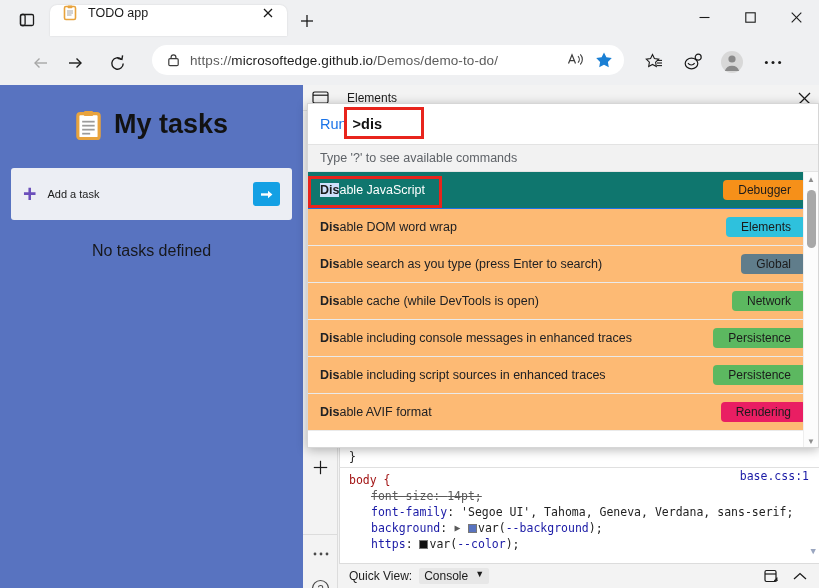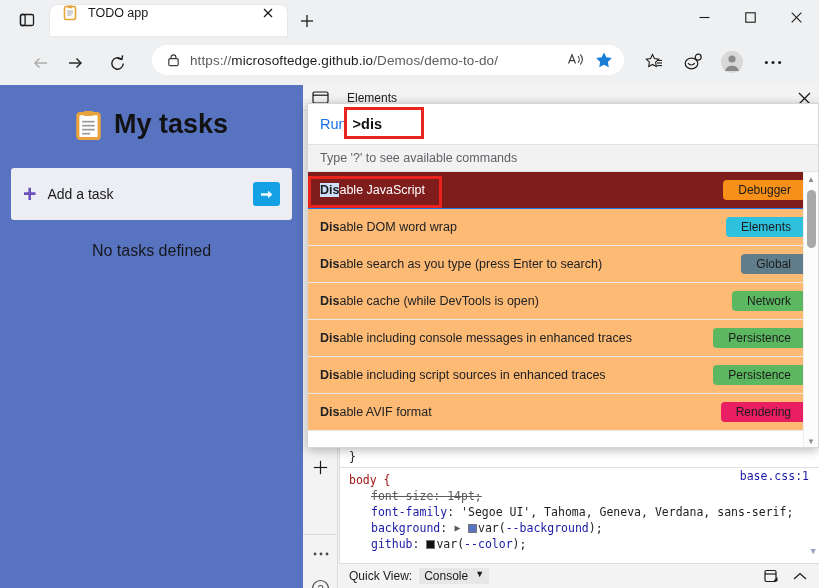--- a/index.html
+++ b/index.html
@@ -66,21 +66,21 @@
   .page-title {
     margin-top:24px; text-align:center; font-size:27px; font-weight:bold; color:#121212;
     display:flex; align-items:center; justify-content:center; gap:12px;
   }
   .clipboard-ico { width:27px; height:30px; display:block; }
   .add-box {
     margin:28px 11px 0 11px; height:52px; background:#eceef4; border-radius:3px;
     display:flex; align-items:center; padding:0 12px;
   }
   .add-plus { font-size:23px; color:#6b4fbb; font-weight:bold; line-height:1; margin-right:11px; }
-  .add-label { flex:1 1 auto; font-size:14px; color:#1b1b1b; }
+  .add-label { flex:1 1 auto; font-size:11px; color:#1b1b1b; }
   .add-submit {
     width:27px; height:24px; background:#14a0e4; border-radius:3px;
     display:flex; align-items:center; justify-content:center; cursor:pointer;
   }
   .no-tasks { margin-top:22px; text-align:center; font-size:16px; color:#17181c; }
 
   
   .devtools { position:absolute; left:303px; top:85px; width:516px; height:503px; background:#f3f3f3; }
   .dt-tabbar {
     position:absolute; left:0; top:0; width:516px; height:26px;
@@ -150,21 +150,21 @@
   }
   .cmd-hint {
     height:28px; background:#f2f2f2; border-top:1px solid #e3e3e3; border-bottom:1px solid #e3e3e3;
     display:flex; align-items:center; padding-left:12px; font-size:12.5px; color:#5f6368;
   }
   .cmd-list { position:relative; height:276px; overflow:hidden; }
   .cmd-item {
     height:37px; display:flex; align-items:center; padding:0 12px 0 12px;
     border-bottom:1px solid #eaeaea; cursor:pointer; background:#fdba74;
   }
-  .cmd-item.sel { background:#7f1d1d; border-bottom-color:#1a73e8; }
+  .cmd-item.sel { background:#0f766e; border-bottom-color:#1a73e8; }
   .cmd-text { flex:1 1 auto; font-size:12.5px; color:#202124; white-space:nowrap; }
   .cmd-item.sel .cmd-text { color:#ffffff; }
   .cmd-text b { font-weight:bold; }
   .cmd-item.sel .cmd-text b { background:#cfe0fb; color:#1b1b1b; }
   .cmd-tag {
     font-size:12px; color:#1b1b1b; padding:3px 15px; border-radius:4px; white-space:nowrap;
   }
   .redbox-item {
     position:absolute; left:308px; top:176px; width:134px; height:32px;
     border:3px solid #e8241c; pointer-events:none;
@@ -386,21 +386,21 @@
           <div class="css-line ind"><span class="prop">margin</span><span class="val">: </span><span class="disc">▶</span><span class="val"> </span><span><span class="val">calc(2 * var(</span><span class="prop">--spacing</span><span class="val">));</span></span></div>
           <div class="css-line">}</div>
         </div>
 
         <div class="css-rule" style="padding-top:4px">
           <span class="srclink">base.css:1</span>
           <div class="css-line sel">body {</div>
           <div class="css-line ind struck"><span>font-size</span>: <span>14pt;</span></div>
           <div class="css-line ind"><span class="prop">font-family</span><span class="val">: </span><span class="val">'Segoe UI', Tahoma, Geneva, Verdana, sans-serif;</span></div>
           <div class="css-line ind"><span class="prop">background</span><span class="val">: </span><span class="disc">▶</span><span class="val"> </span><span class="swatch" style="background:#5873c0"></span><span class="val">var(</span><span class="prop">--background</span><span class="val">);</span></div>
-          <div class="css-line ind"><span class="prop">github</span><span class="val">: </span><span class="swatch" style="background:#111"></span><span class="val">var(</span><span class="prop">--color</span><span class="val">);</span></div>
+          <div class="css-line ind"><span class="prop">https</span><span class="val">: </span><span class="swatch" style="background:#111"></span><span class="val">var(</span><span class="prop">--color</span><span class="val">);</span></div>
         </div>
       </div>
       <div class="css-scroll-arrow">▼</div>
     </div>
 
     <div class="dt-status">
       <span class="qv-label">Quick View:</span>
       <span class="qv-select">
         <span>Console</span>
         <span style="font-size:9px">▼</span>

